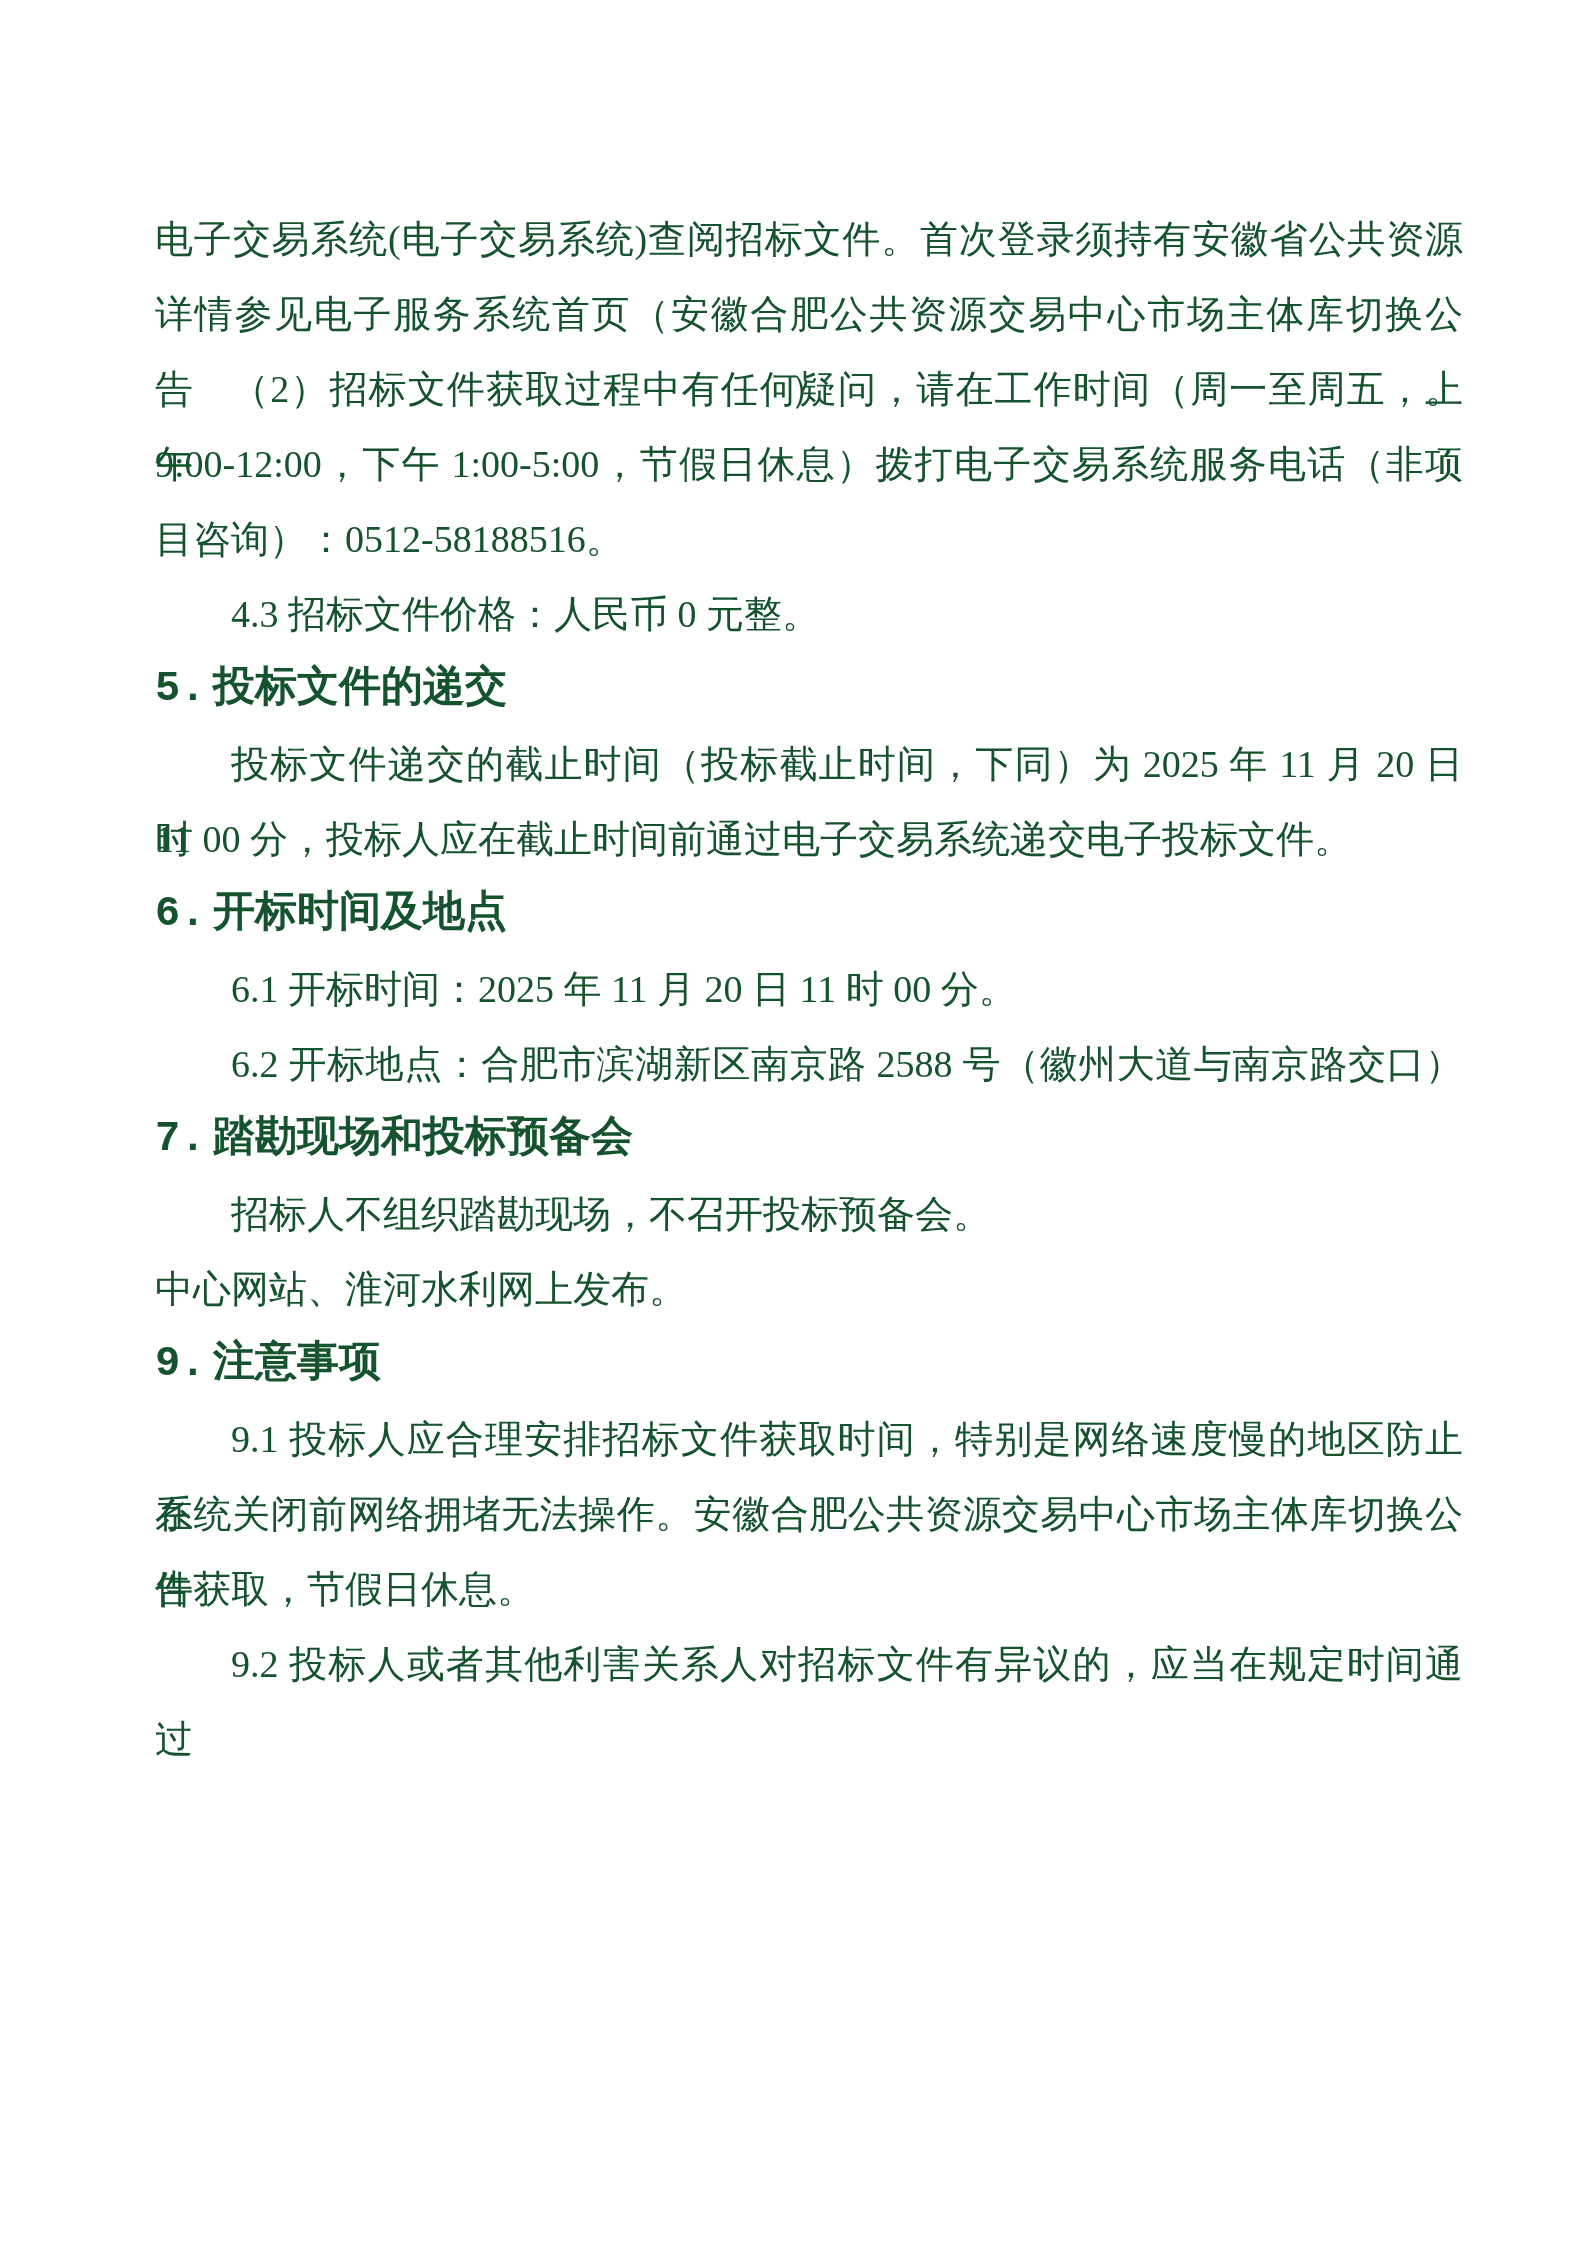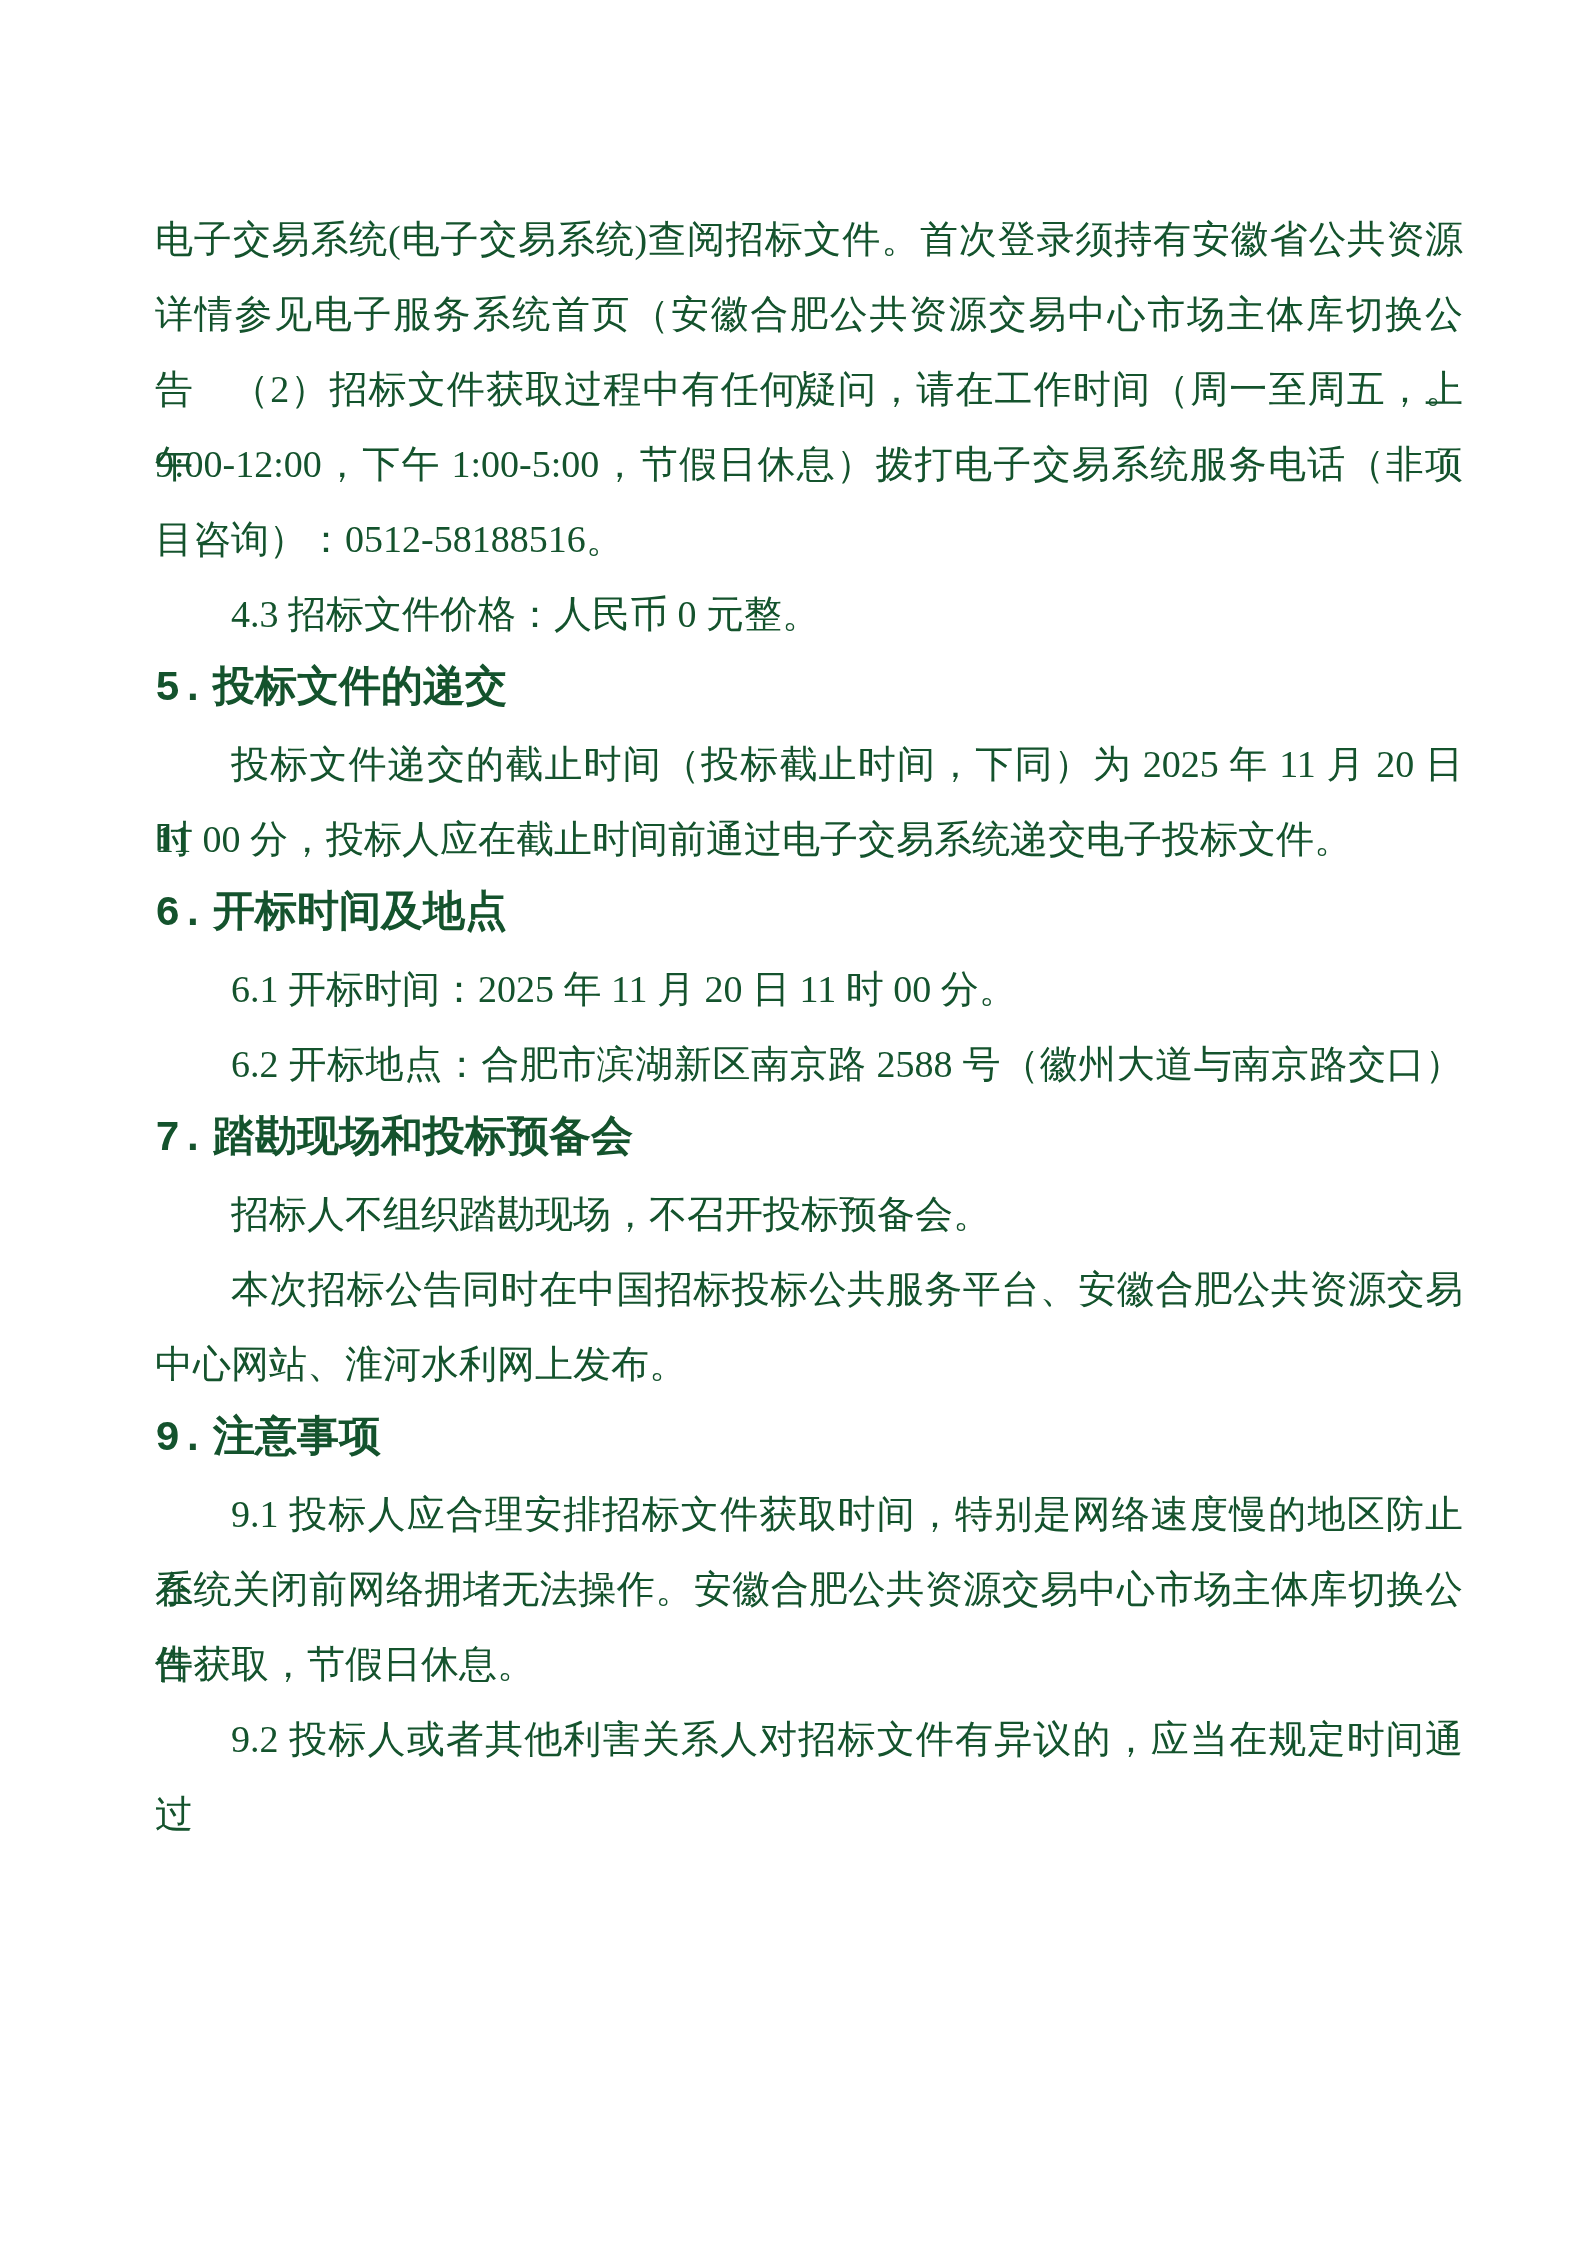--- a/index.html
+++ b/index.html
@@ -78,21 +78,20 @@
   <div class="line indent">6.1 开标时间：2025 年 11 月 20 日 11 时 00 分。</div>
   <div class="line full indent">6.2 开标地点：合肥市滨湖新区南京路 2588 号（徽州大道与南京路交口）</div>
 
   <div class="line heading">
     <span class="hnum">7.</span><span>踏勘现场和投标预备会</span>
   </div>
 
   <div class="line indent">招标人不组织踏勘现场，不召开投标预备会。</div>
 
 
-  <div class="line full indent">本次招标公告同时在中国招标投标公共服务平台、安徽合肥公共资源交易</div>
   <div class="line">中心网站、淮河水利网上发布。</div>
 
   <div class="line heading">
     <span class="hnum">9.</span><span>注意事项</span>
   </div>
 
   <div class="line full indent">9.1 投标人应合理安排招标文件获取时间，特别是网络速度慢的地区防止在</div>
   <div class="line full">系统关闭前网络拥堵无法操作。安徽合肥公共资源交易中心市场主体库切换公告</div>
   <div class="line">件获取，节假日休息。</div>
   <div class="line full indent">9.2 投标人或者其他利害关系人对招标文件有异议的，应当在规定时间通过</div>

